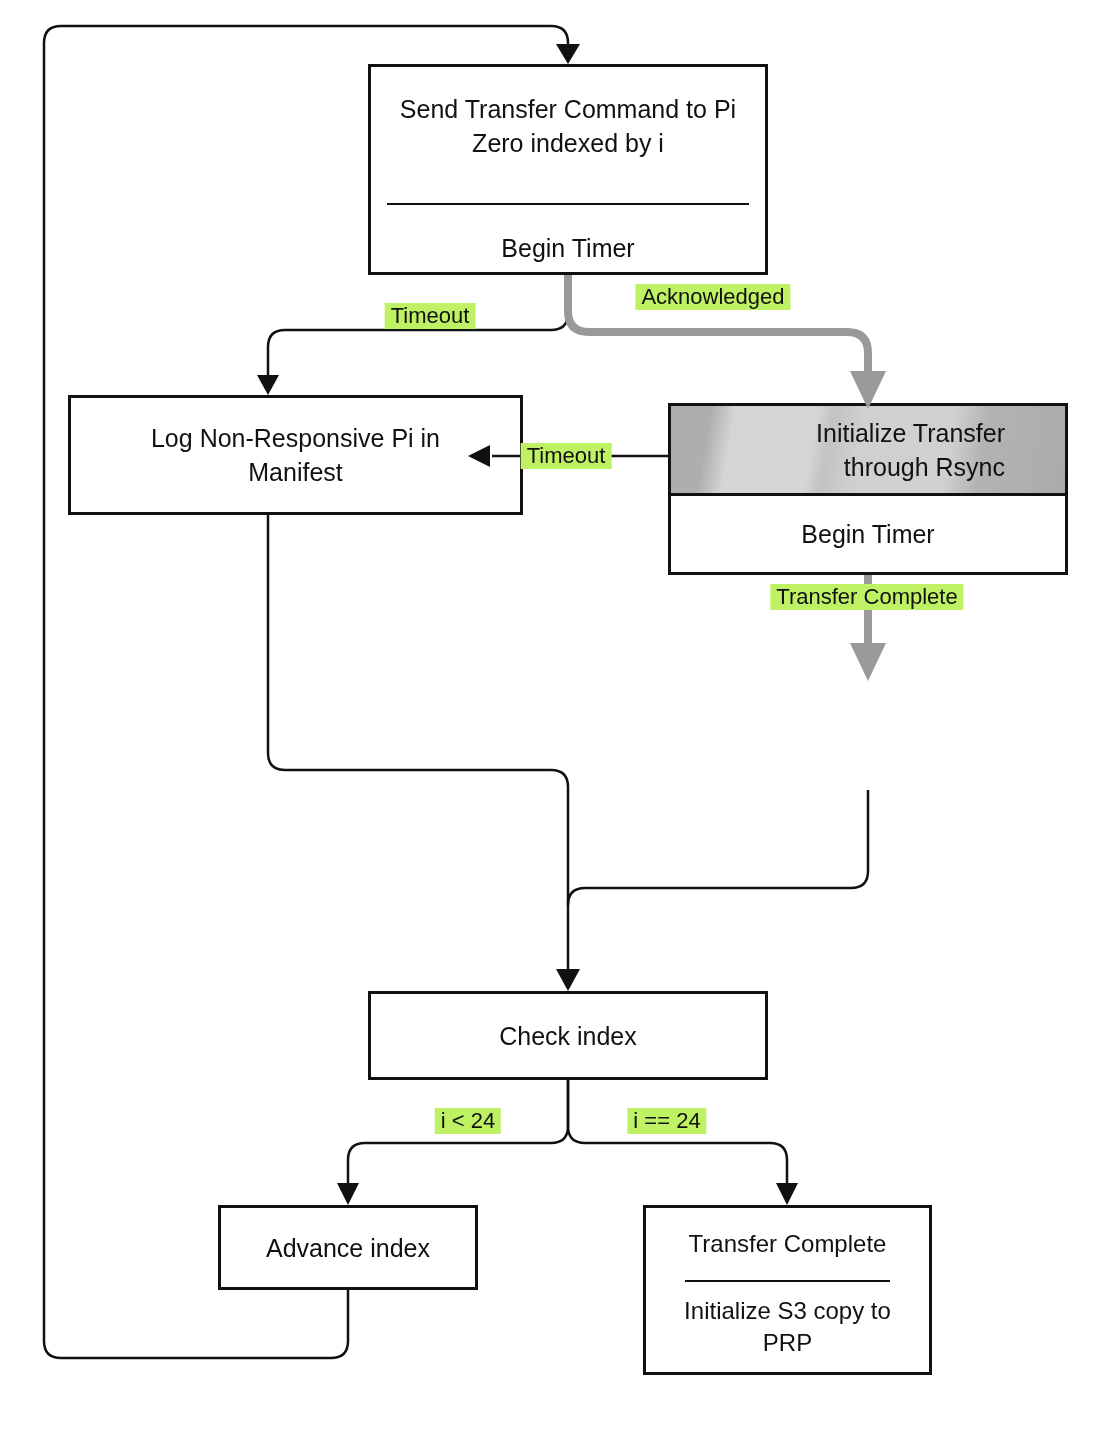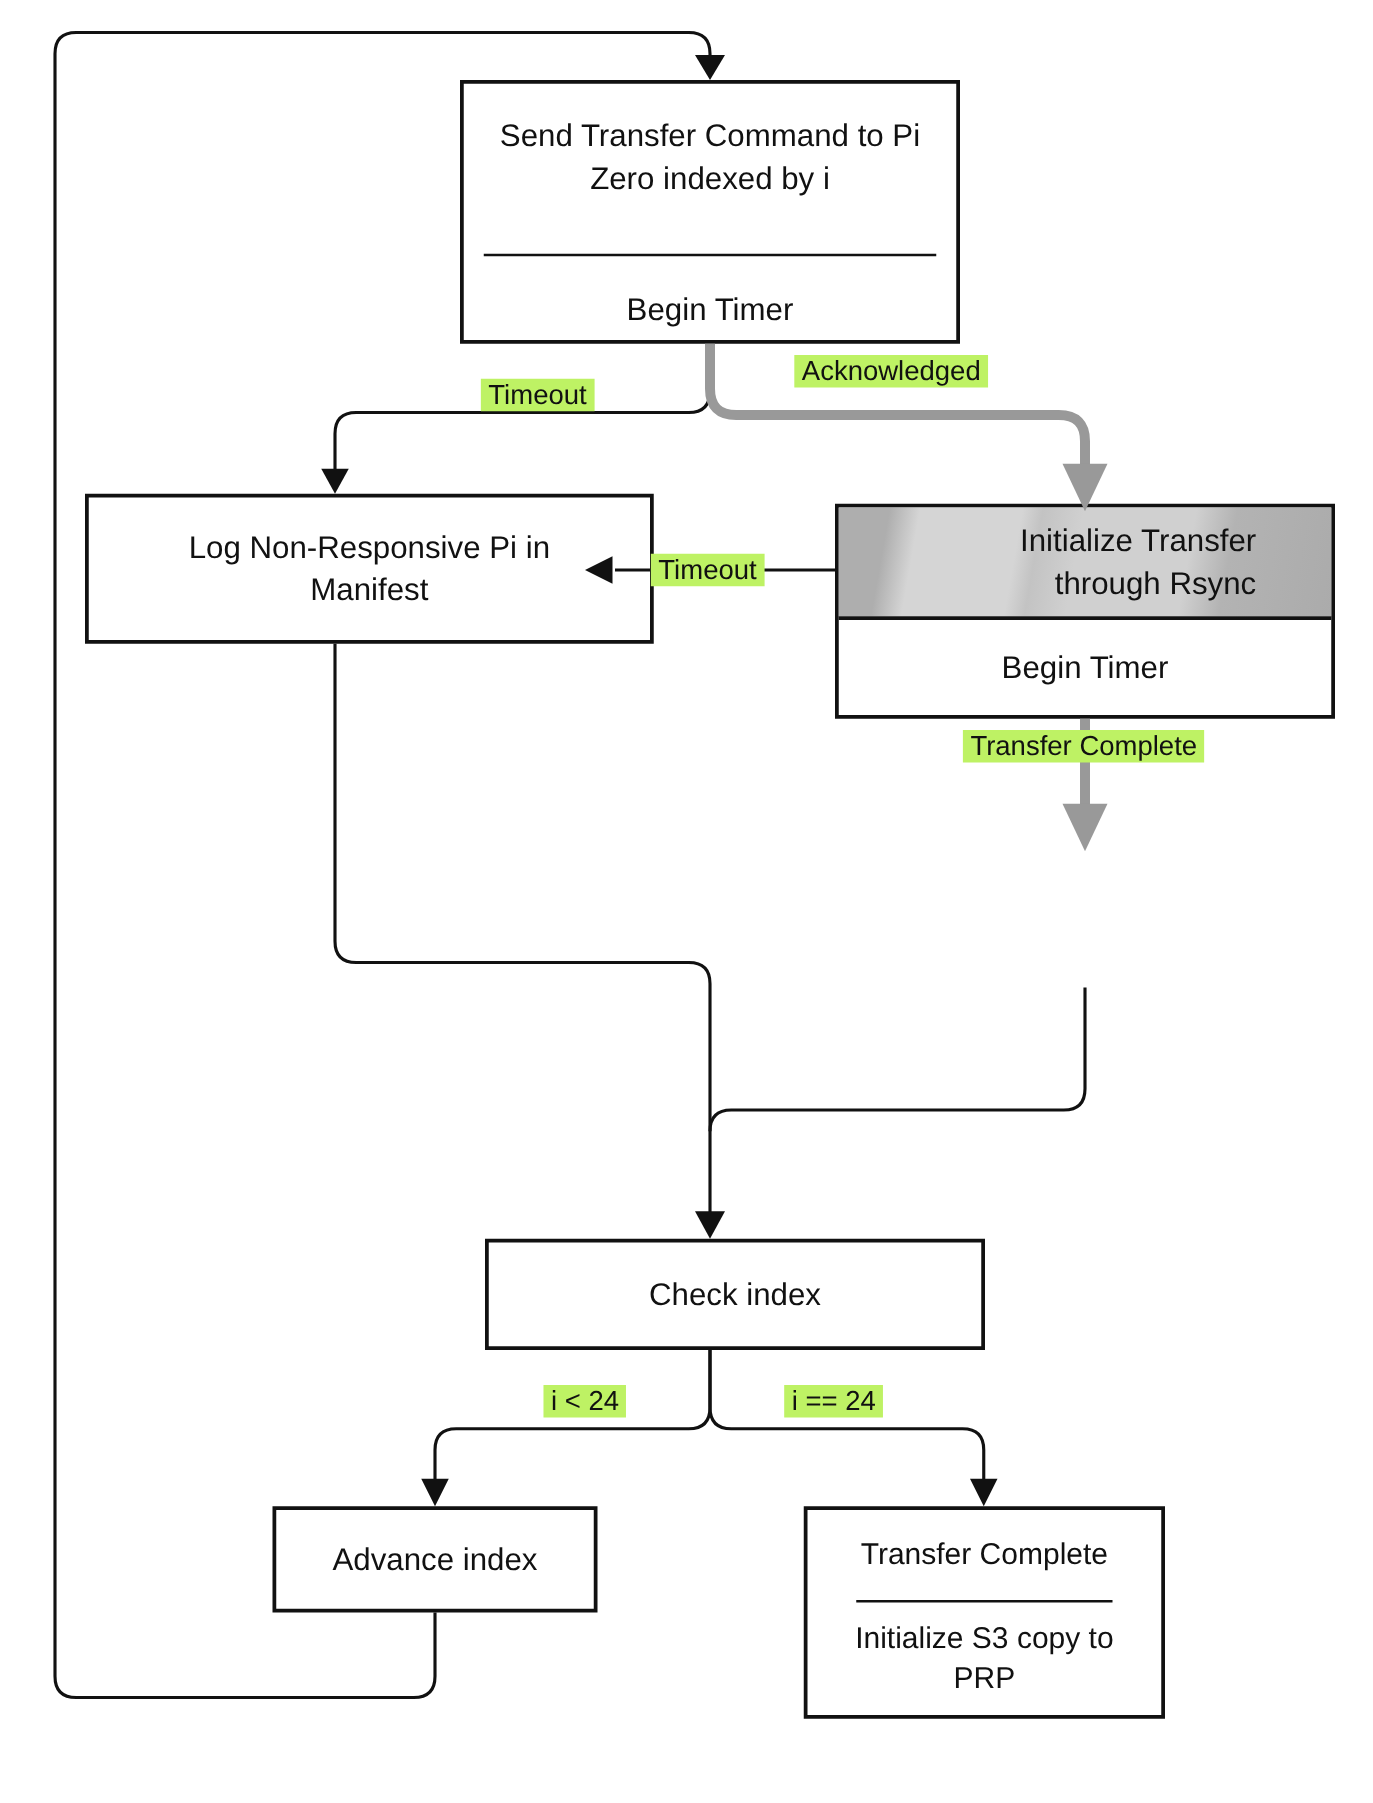--- a/index.html
+++ b/index.html
@@ -88,21 +88,21 @@
       #c3c3c3 40%,
       #d0d0d0 48%, #d0d0d0 70%,
       #b3b3b3 78%, #ababab 100%);
     text-align: right;
   }
   #box-rsync .subtitle-cell { flex: 1; }
 
   #box-logtt  { left: 668px; top: 683px; width: 400px; height: 107px; }
   #box-logtt .title-cell { flex: 1; padding: 0 8px; }
 
-  #box-check  { left: 368px; top: 991px; width: 400px; height: 89px; margin-left: 20px; }
+  #box-check  { left: 368px; top: 991px; width: 400px; height: 89px; }
   #box-check .title-cell { flex: 1; }
 
   #box-adv    { left: 218px; top: 1205px; width: 260px; height: 85px; }
   #box-adv .title-cell { flex: 1; border-radius: 25px; }
 
   #box-tc     { left: 643px; top: 1205px; width: 289px; height: 170px; font-size: 24px; line-height: 32px; }
   #box-tc .title-cell    { height: 72px; flex: none; padding: 0 10px; }
   #box-tc .divider       { width: 205px; }
   #box-tc .subtitle-cell { flex: 1; padding: 0 38px; }
 

